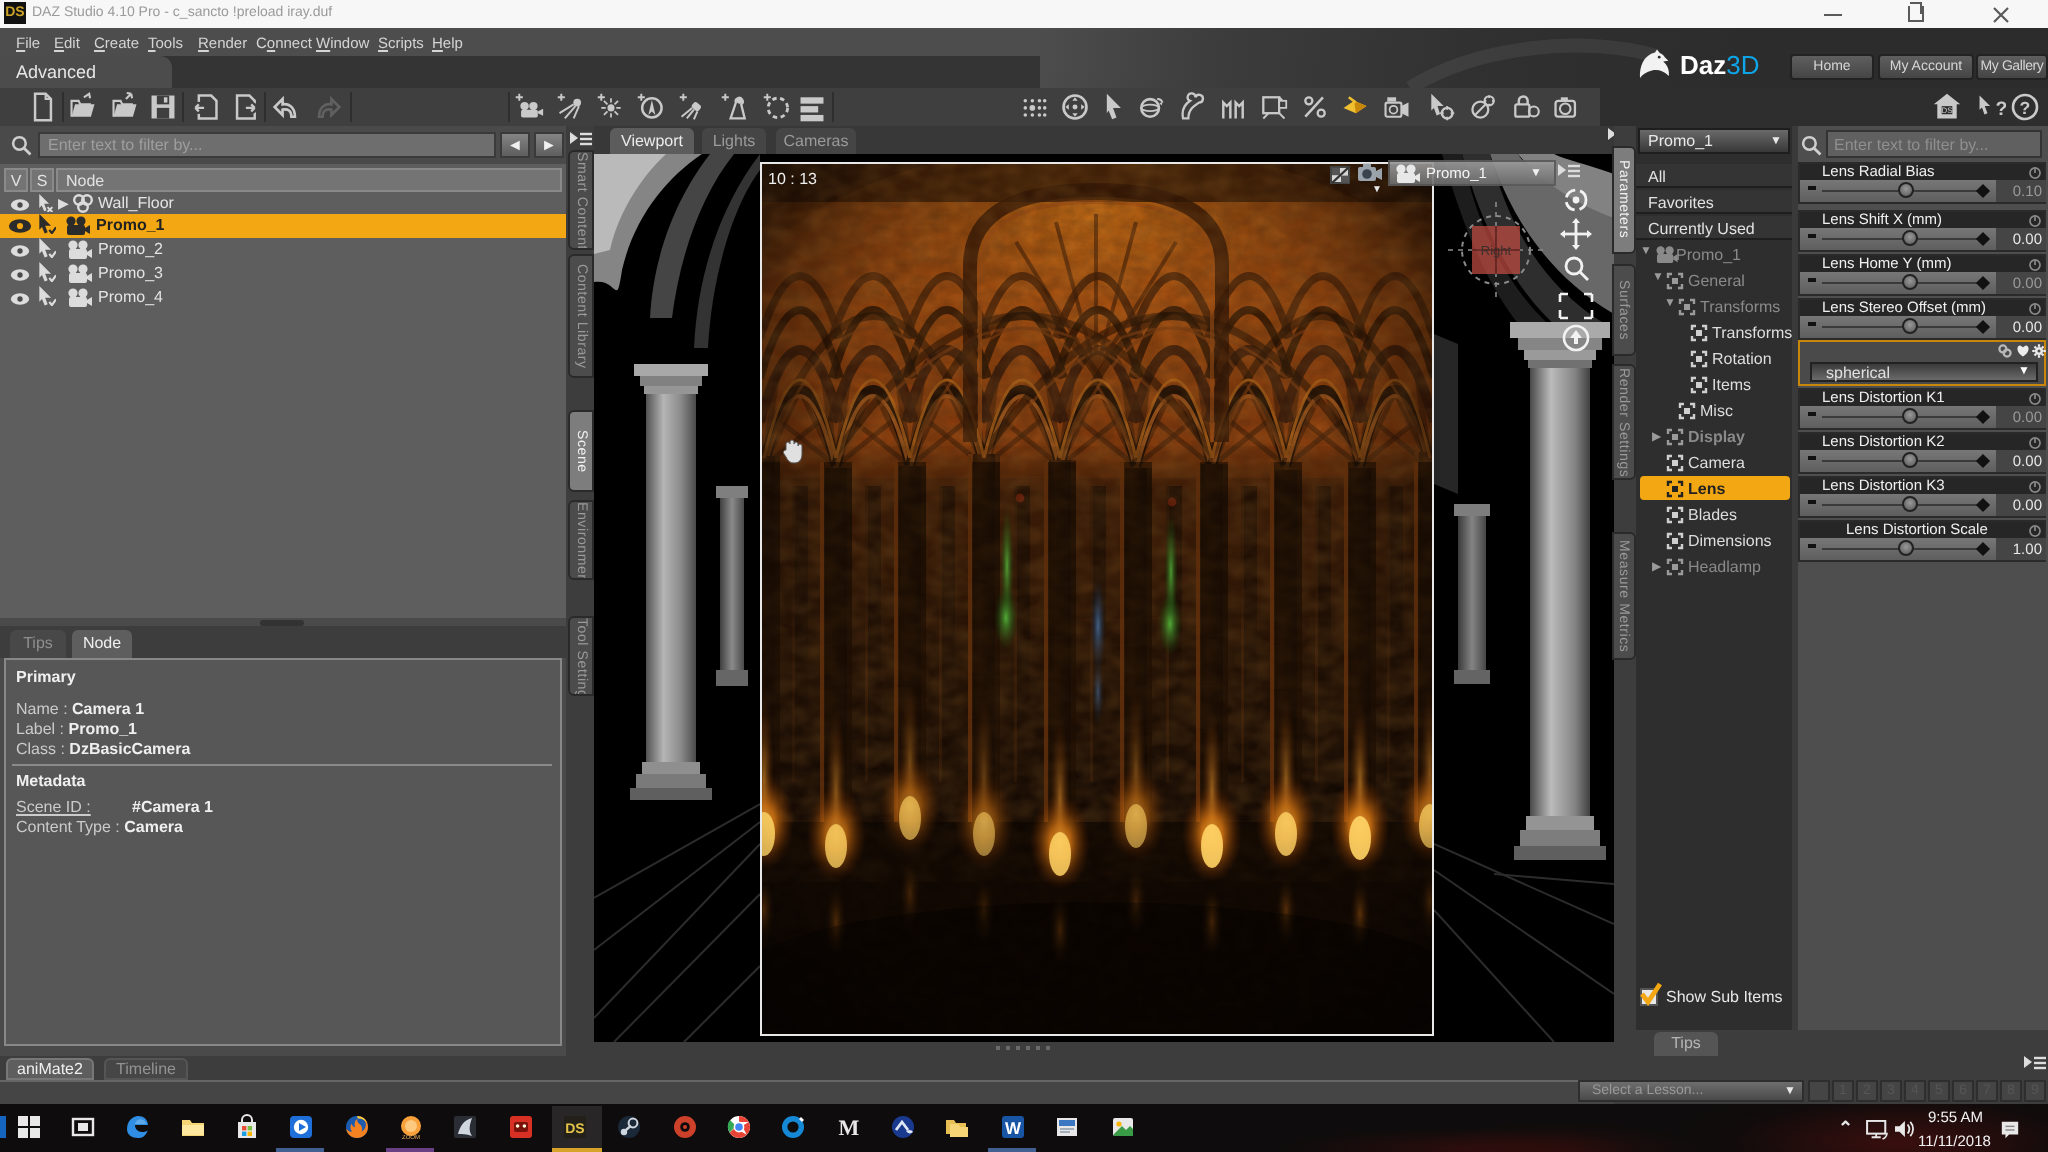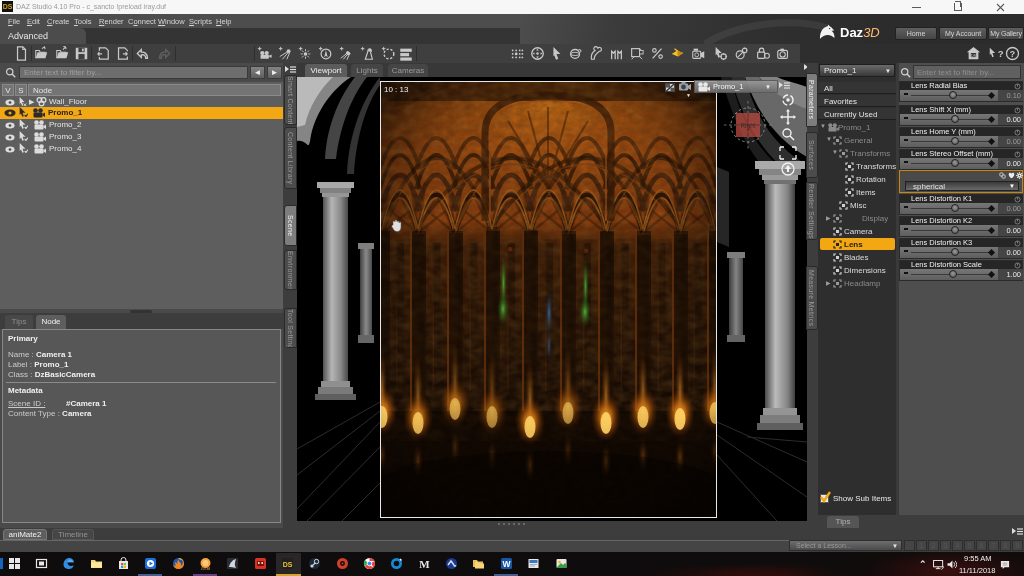--- a/index.html
+++ b/index.html
@@ -44,21 +44,21 @@
 <div class="abs" style="left:800px;top:44px;width:224px;height:19px;background:#2e2e2e;"></div>
 
 <svg class="abs" style="left:700px;top:14px;" width="130px" height="32px" viewBox="0 0 130 32">
       <path d="M5,30 C40,8 95,4 128,14" fill="none" stroke="rgba(120,120,120,0.18)" stroke-width="7"></path>
     </svg>
 
 <svg class="abs" style="left:818px;top:24px;" width="20" height="17" viewBox="0 0 20 17">
   <path d="M2,15 C1.5,9 4,3.5 9.5,2.2 L10.5,0.8 L12,2.6 C13,2.9 13.8,3.6 14.4,4.6 L16.2,6.4 L13.6,6.8 C15.8,8.6 16.8,11.4 16.4,14 C13.8,11.2 10.8,10.6 8,11.2 C5.2,11.8 3.2,13.2 2,15 Z" fill="#f2f2f2"></path>
       <circle cx="11.6" cy="4.6" r="0.7" fill="#2e2e2e"></circle>
 </svg>
-<div class="abs" style="left:840px;top:25px;font-size:13px;font-weight:bold;color:#fff;">Daz<span style="font-weight:normal;color:#fdba74;font-style:italic;">3D</span></div>
+<div class="abs" style="left:840px;top:25px;font-size:13px;font-weight:bold;color:#fff;">Daz<span style="font-weight:normal;color:#0ea5e9;">3D</span></div>
 <div class="abs" style="left:895px;top:27px;width:42px;white-space:nowrap;overflow:hidden;height:13px;background:linear-gradient(#5f5f5f,#454545);border:1px solid #222;border-radius:2px;color:#d6d6d6;font-size:7px;text-align:center;line-height:12px;">Home</div>
 <div class="abs" style="left:939px;top:27px;width:48px;white-space:nowrap;overflow:hidden;height:13px;background:linear-gradient(#5f5f5f,#454545);border:1px solid #222;border-radius:2px;color:#d6d6d6;font-size:7px;text-align:center;line-height:12px;">My Account</div>
 <div class="abs" style="left:988px;top:27px;width:36px;letter-spacing:-0.2px;white-space:nowrap;overflow:hidden;height:13px;background:linear-gradient(#5f5f5f,#454545);border:1px solid #222;border-radius:2px;color:#d6d6d6;font-size:7px;text-align:center;line-height:12px;">My Gallery</div>
 
 <div class="abs" style="left:0;top:44px;width:800px;height:19px;background:#3f3f3f;"></div>
 <div id="toolbar">
       <div class="sep" style="left:31px;"></div>
       <div class="sep" style="left:91px;"></div>
       <div class="sep" style="left:132px;"></div>
       <div class="sep" style="left:175px;"></div>
@@ -1005,21 +1005,21 @@
 <svg class="abs" style="left:839px;top:201px;" width="9" height="9" viewBox="0 0 9 9">
           <path d="M1,3 V1 h2 M6,1 h2 v2 M8,6 v2 h-2 M3,8 H1 V6" fill="none" stroke="#cfcfcf" stroke-width="1.2"></path>
           <rect x="3" y="3" width="3" height="3" fill="#cfcfcf"></rect>
         </svg>
 <div class="abs" style="left:850px;top:201px;font-size:8px;color:#dedede;font-weight:normal;">Misc</div>
 <div class="abs" style="left:826px;top:214px;font-size:6px;color:#9a9a9a;">▶</div>
 <svg class="abs" style="left:833px;top:214px;" width="9" height="9" viewBox="0 0 9 9">
           <path d="M1,3 V1 h2 M6,1 h2 v2 M8,6 v2 h-2 M3,8 H1 V6" fill="none" stroke="#9a9a9a" stroke-width="1.2"></path>
           <rect x="3" y="3" width="3" height="3" fill="#9a9a9a"></rect>
         </svg>
-<div class="abs" style="left:844px;top:214px;font-size:8px;color:#8a8a8a;font-weight:normal;margin-left:18px;">Display</div>
+<div class="abs" style="left:844px;top:214px;font-size:8px;color:#8a8a8a;font-weight:bold;">Display</div>
 <svg class="abs" style="left:833px;top:227px;" width="9" height="9" viewBox="0 0 9 9">
           <path d="M1,3 V1 h2 M6,1 h2 v2 M8,6 v2 h-2 M3,8 H1 V6" fill="none" stroke="#cfcfcf" stroke-width="1.2"></path>
           <rect x="3" y="3" width="3" height="3" fill="#cfcfcf"></rect>
         </svg>
 <div class="abs" style="left:844px;top:227px;font-size:8px;color:#dedede;font-weight:normal;">Camera</div>
 <div class="abs" style="left:820px;top:238px;width:75px;height:12px;background:#f3a712;border-radius:2px;"></div>
 <svg class="abs" style="left:833px;top:240px;" width="9" height="9" viewBox="0 0 9 9">
           <path d="M1,3 V1 h2 M6,1 h2 v2 M8,6 v2 h-2 M3,8 H1 V6" fill="none" stroke="#222" stroke-width="1.2"></path>
           <rect x="3" y="3" width="3" height="3" fill="#222"></rect>
         </svg>
@@ -1151,21 +1151,21 @@
           <circle cx="5" cy="5" r="3.6" fill="none" stroke="#8a8a8a" stroke-width="1.2"></circle>
           <line x1="5" y1="5" x2="5" y2="1.8" stroke="#8a8a8a" stroke-width="1.2"></line>
         </svg>
 <div class="abs" style="left:900px;top:247px;width:98px;height:11px;background:linear-gradient(#777,#5e5e5e);"></div>
 <div class="abs" style="left:904px;top:250px;width:4px;height:2px;background:#111;"></div>
 <div class="abs" style="left:911px;top:252px;width:82px;height:1px;background:#3a3a3a;"></div>
 <div class="abs" style="left:951px;top:248px;width:8px;height:8px;border-radius:50%;background:radial-gradient(circle at 50% 40%,#999,#555);border:1px solid #222;"></div>
 <div class="abs" style="left:989px;top:250px;width:5px;height:5px;background:#111;transform:rotate(45deg);"></div>
 <div class="abs" style="left:998px;top:247px;width:25px;height:11px;background:#454545;color:#e8e8e8;font-size:7.5px;line-height:11px;text-align:right;padding-right:2px;">0.00</div>
 <div class="abs" style="left:899px;top:260px;width:124px;height:21px;background:#3f3f3f;border:1px solid #2a2a2a;"></div>
-<div class="abs" style="left:900px;top:261px;width:122px;height:8px;background:#262626;color:#f0f0f0;font-size:7.5px;line-height:8px;padding-left:11px;">Lens Distortion Scale</div>
+<div class="abs" style="left:900px;top:261px;width:122px;height:8px;background:#262626;color:#f0f0f0;font-size:7.5px;line-height:8px;padding-left:23px;">Lens Distortion Scale</div>
 <svg class="abs" style="left:1014px;top:262px;" width="7" height="7" viewBox="0 0 10 10">
           <circle cx="5" cy="5" r="3.6" fill="none" stroke="#8a8a8a" stroke-width="1.2"></circle>
           <line x1="5" y1="5" x2="5" y2="1.8" stroke="#8a8a8a" stroke-width="1.2"></line>
         </svg>
 <div class="abs" style="left:900px;top:269px;width:98px;height:11px;background:linear-gradient(#777,#5e5e5e);"></div>
 <div class="abs" style="left:904px;top:272px;width:4px;height:2px;background:#111;"></div>
 <div class="abs" style="left:911px;top:274px;width:82px;height:1px;background:#3a3a3a;"></div>
 <div class="abs" style="left:949px;top:270px;width:8px;height:8px;border-radius:50%;background:radial-gradient(circle at 50% 40%,#999,#555);border:1px solid #222;"></div>
 <div class="abs" style="left:989px;top:272px;width:5px;height:5px;background:#111;transform:rotate(45deg);"></div>
 <div class="abs" style="left:998px;top:269px;width:25px;height:11px;background:#454545;color:#e8e8e8;font-size:7.5px;line-height:11px;text-align:right;padding-right:2px;">1.00</div>

